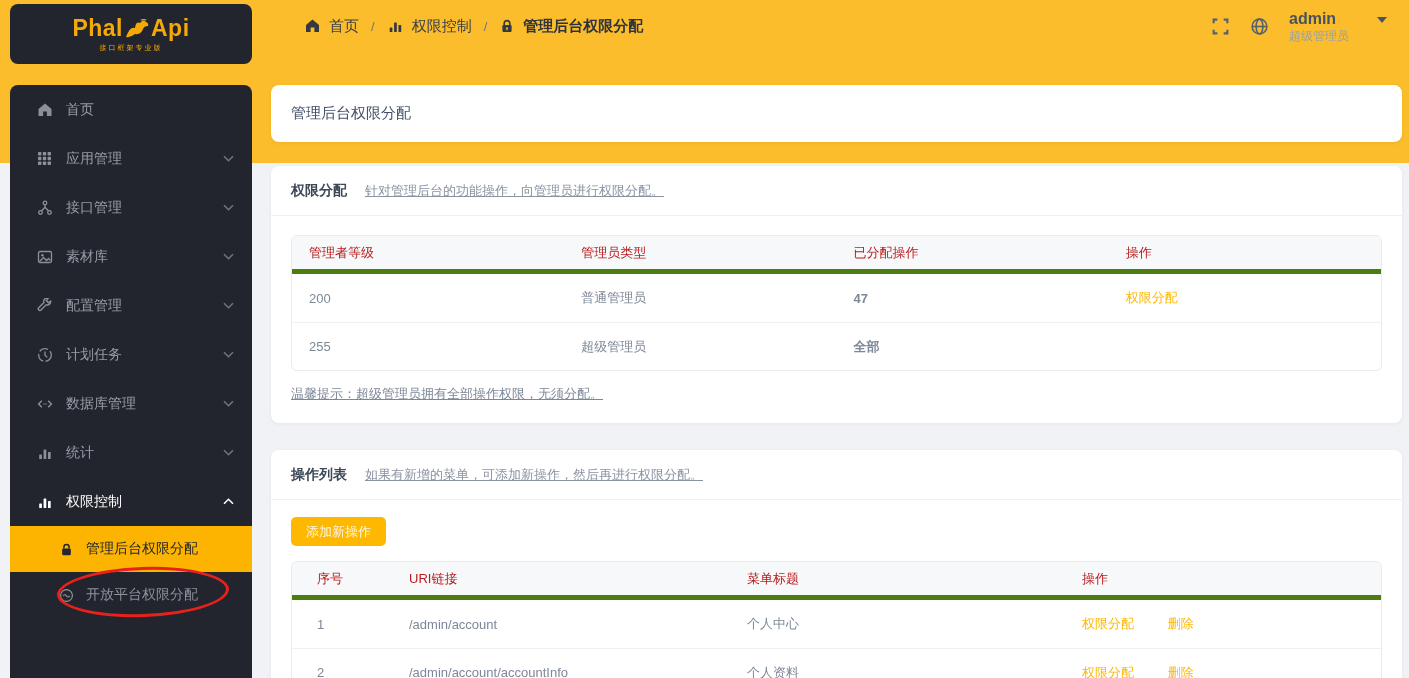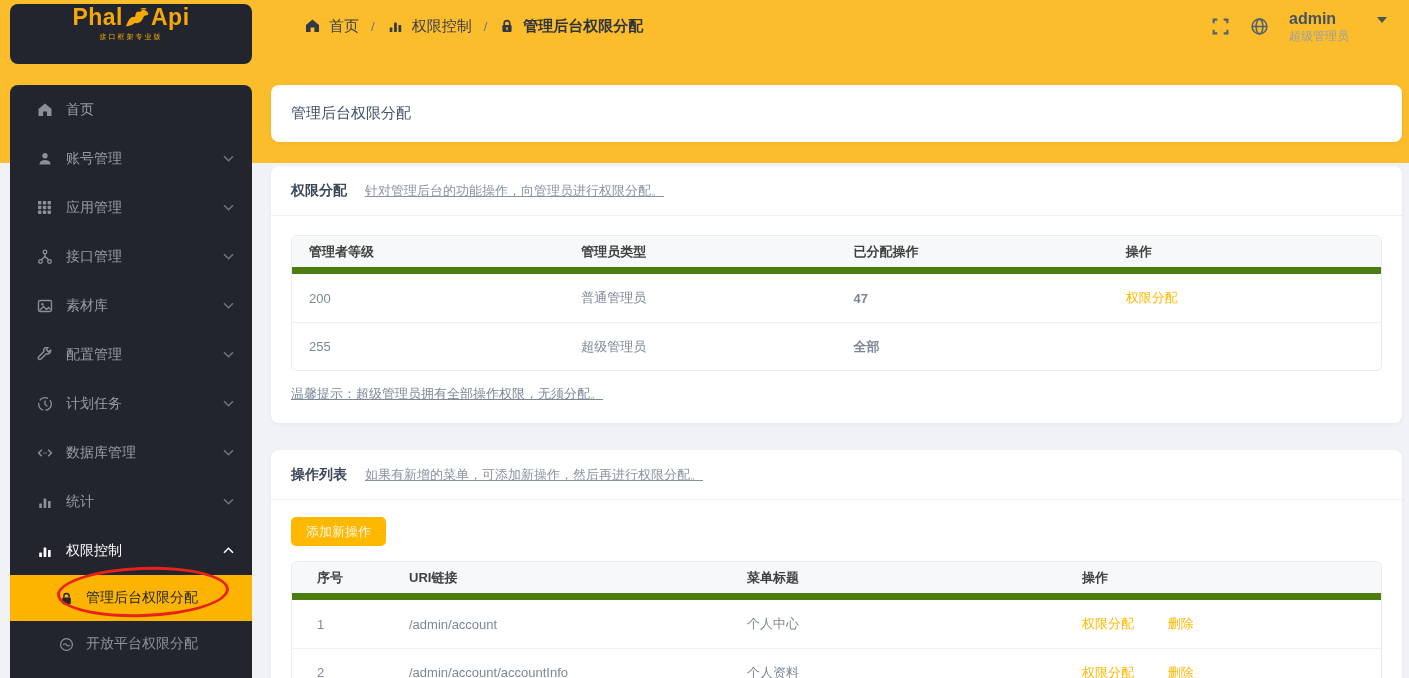--- a/index.html
+++ b/index.html
@@ -11,21 +11,21 @@
   }
   svg { display:block; }
 
   
   .yellow-band { position:absolute; left:0; top:0; width:1409px; height:163px; background:#fbbd2b; }
 
   
   .logo-box {
     position:absolute; left:10px; top:4px; width:242px; height:60px;
     background:#22252e; border-radius:8px;
-    display:flex; flex-direction:column; align-items:center; justify-content:flex-start;
+    display:flex; flex-direction:column; align-items:center; justify-content:center;
   }
   .logo-line { display:flex; align-items:center; color:#f5a909; font-weight:bold; font-size:23px; letter-spacing:.5px; }
   .logo-line .dog { margin:0 1px; }
   .logo-tagline { color:#f5a909; font-size:7px; letter-spacing:2px; margin-top:1px; }
 
   
   .breadcrumb { position:absolute; left:304px; top:0; height:52px; display:flex; align-items:center; gap:9px; }
   .crumb { display:flex; align-items:center; gap:8px; color:#3a3f48; font-size:15px; }
   .crumb .ic { color:#343841; }
   .crumb-sep { color:#70757d; font-size:13px; padding:0 3px; }
@@ -74,21 +74,21 @@
   .card { position:absolute; left:271px; width:1131px; background:#fff; border-radius:8px; box-shadow:0 1px 4px rgba(0,0,0,.05); }
   .card1 { top:166px; height:257px; }
   .card2 { top:450px; height:260px; }
 
   .card-head { height:50px; display:flex; align-items:center; padding:0 20px; border-bottom:1px solid #eef1f4; }
   .card-head .sec-title { color:#3c4858; font-size:14px; font-weight:bold; margin-right:18px; }
   .card-head .sec-desc { color:#8a93a2; font-size:13px;text-decoration:underline; }
 
   table.grid { border-collapse:separate; border-spacing:0; width:1091px; margin:19px 20px 0 20px; table-layout:fixed;
     border:1px solid #e8ebef; border-radius:6px; overflow:hidden; font-size:13px; }
-  table.grid thead td { background:#f7f8fa; color:#404040; font-weight:bold; height:38px; border-bottom:7px solid #4d7c0f; }
+  table.grid thead td { background:#f7f8fa; color:#b91c1c; font-weight:normal; height:38px; border-bottom:5px solid #4d7c0f; }
   table.grid td { padding-left:17px; vertical-align:middle; }
   table.grid tbody td { height:48px; color:#7d8797; }
   table.grid tbody tr + tr td { border-top:1px solid #eef1f4; }
   td.dim { color:#5c6575; }
   td.strong { color:#39414f; font-weight:bold; }
   td.uri { color:#4f5866; }
   .lnk { color:#ffb800; cursor:pointer; text-decoration:none; }
   .lnk + .lnk { margin-left:30px; }
 
   .tip { margin:14px 20px 0 20px; color:#7d8797; font-size:13px;text-decoration:underline; }
@@ -183,34 +183,20 @@
 
   <div class="side-item">
     <span class="ic">
       <svg width="16" height="16" viewBox="0 0 16 16" fill="currentColor">
           <path d="M8 1.5 14.5 7v7h-4.6V9.6H6.1V14H1.5V7Z"></path>
         </svg>
     </span>
     <span class="lbl">首页</span>
   </div>
 
-  <div class="side-item">
-    <span class="ic">
-      <svg width="16" height="16" viewBox="0 0 16 16" fill="currentColor">
-          <circle cx="8" cy="4.8" r="2.7"></circle>
-          <path d="M2.4 13.6a5.6 4.6 0 0 1 11.2 0Z"></path>
-        </svg>
-    </span>
-    <span class="lbl">账号管理</span>
-    <span class="chev">
-      <svg width="11" height="7" viewBox="0 0 11 7" fill="none" stroke="currentColor" stroke-width="1.6">
-          <path d="M1 1.3 5.5 5.7 10 1.3"></path>
-        </svg>
-    </span>
-  </div>
 
   <div class="side-item">
     <span class="ic">
       <svg width="15" height="15" viewBox="0 0 15 15" fill="currentColor">
           <g>
             <rect x="1" y="1" width="3.4" height="3.4" rx="0.7"></rect>
             <rect x="5.8" y="1" width="3.4" height="3.4" rx="0.7"></rect>
             <rect x="10.6" y="1" width="3.4" height="3.4" rx="0.7"></rect>
             <rect x="1" y="5.8" width="3.4" height="3.4" rx="0.7"></rect>
             <rect x="5.8" y="5.8" width="3.4" height="3.4" rx="0.7"></rect>

